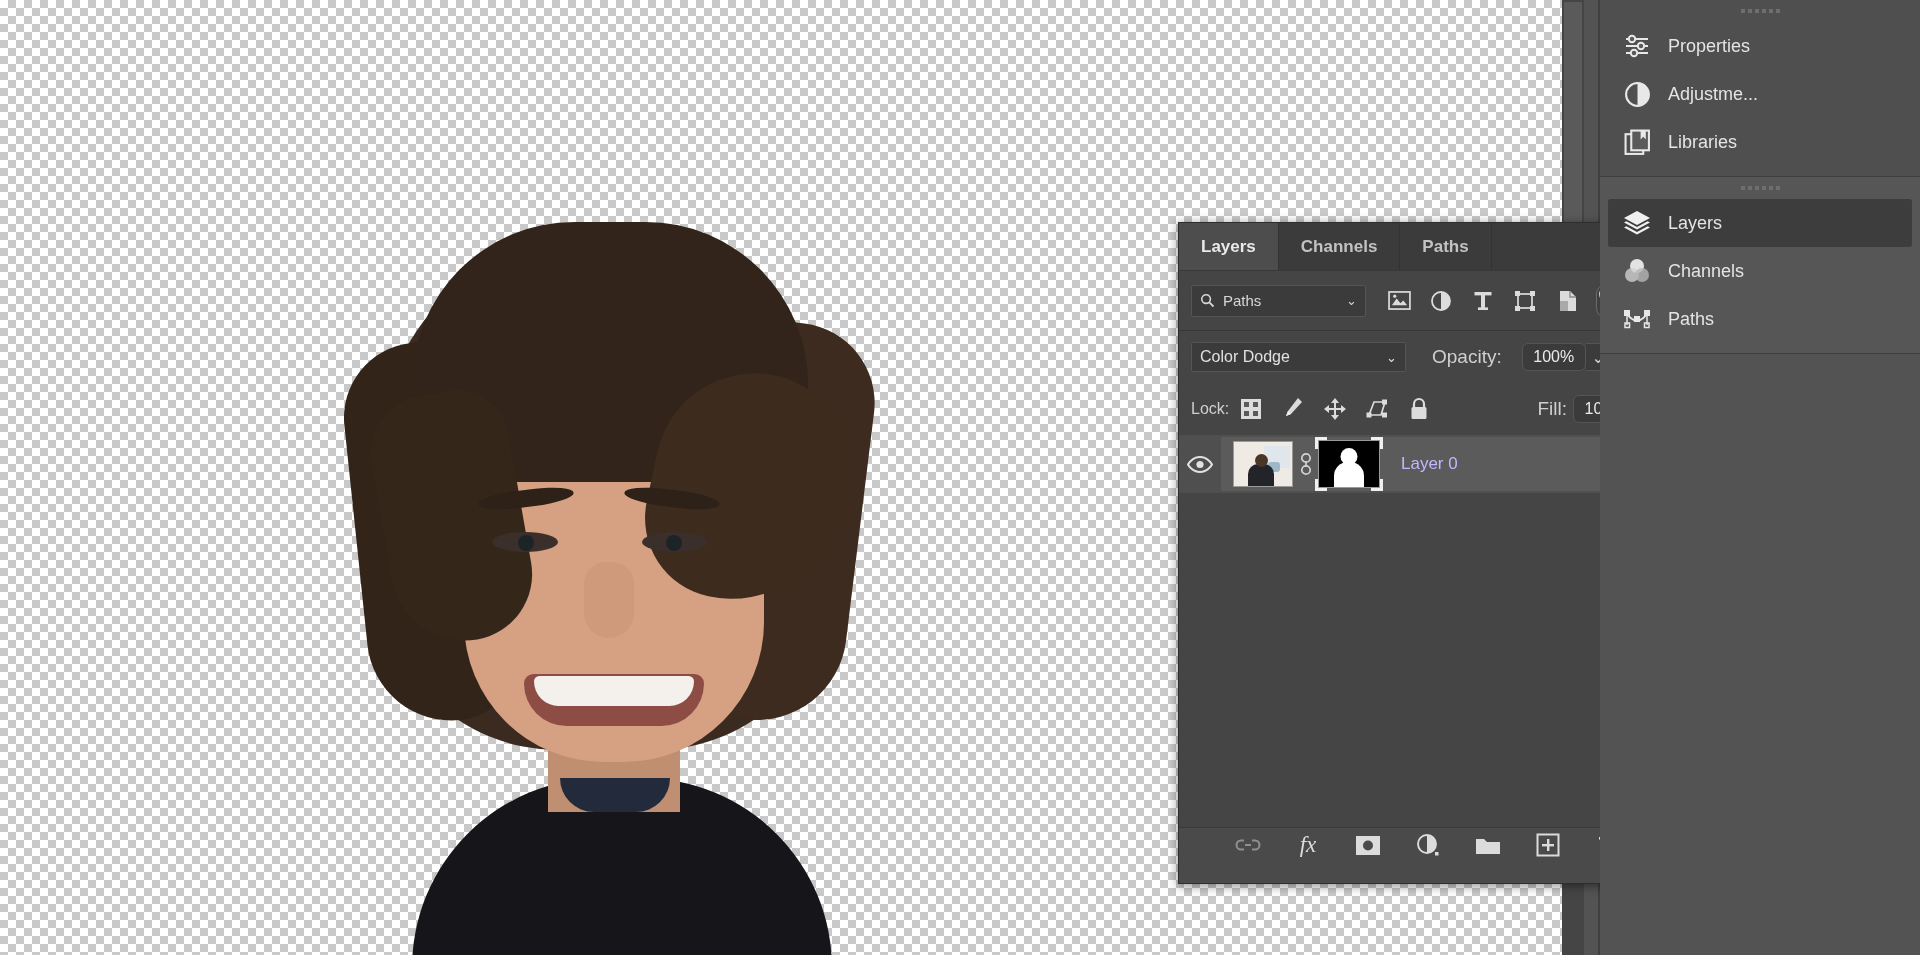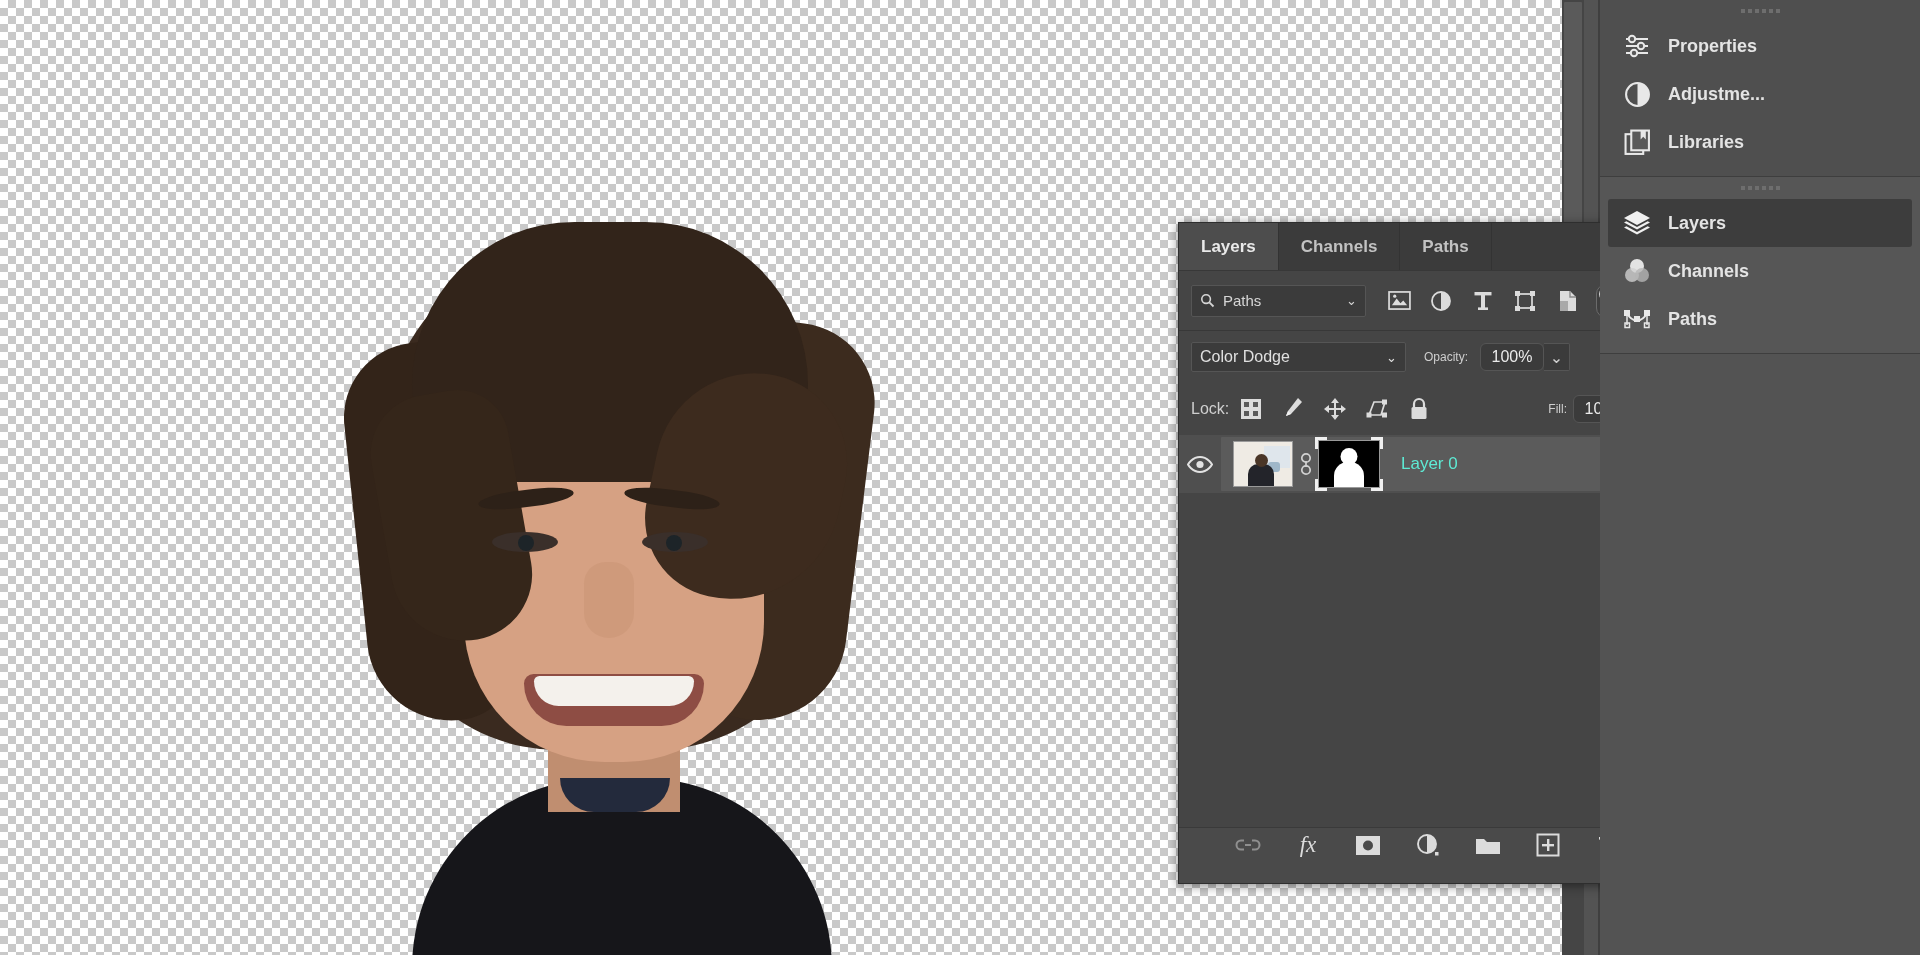--- a/index.html
+++ b/index.html
@@ -178,29 +178,29 @@
   .toggle-pill {
     width:20px; height:34px; border-radius:10px; background:#3f3f3f;
     border:1px solid #6b6b6b; position:relative; margin-left:8px; cursor:pointer;
   }
   .toggle-pill::after {
     content:""; position:absolute; left:2px; top:2px;
     width:14px; height:14px; border-radius:50%; background:#d9d9d9;
   }
 
   .blend-row {
-    height:52px; display:flex; align-items:center; padding:0 12px; gap:12px;
+    height:52px; display:flex; align-items:center; padding:0 12px; gap:20px;
     flex:none;
   }
   .blend-select {
     width:215px; height:30px; background:#3b3b3b; border:1px solid #555;
     border-radius:2px; display:flex; align-items:center; justify-content:space-between;
     padding:0 8px; color:#e0e0e0; font-size:16px; cursor:pointer;
   }
-  .field-label { color:#cfcfcf; font-size:12px; margin-left:6px; }
+  .field-label { color:#cfcfcf; font-size:19px; margin-left:6px; }
   .num-field {
     width:64px; height:28px; background:#3b3b3b; border:1px solid #555;
     color:#eaeaea; font-size:16px; display:flex; align-items:center;
     justify-content:center; border-radius:6px; cursor:text;
   }
   .num-chev {
     width:26px; height:28px; background:#3b3b3b; border:1px solid #555;
     border-left:none; display:flex; align-items:center; justify-content:center;
     color:#cfcfcf; cursor:pointer; border-radius:0 2px 2px 0;
   }
@@ -254,21 +254,21 @@
     width:30px; height:25px; background:#fff; border-radius:14px 14px 0 0;
   }
   .mask-corner {
     position:absolute; width:12px; height:12px; border:3px solid #f0f0f0;
   }
   .mc-tl { left:-4px; top:-4px; border-right:none; border-bottom:none; }
   .mc-tr { right:-4px; top:-4px; border-left:none; border-bottom:none; }
   .mc-bl { left:-4px; bottom:-4px; border-right:none; border-top:none; }
   .mc-br { right:-4px; bottom:-4px; border-left:none; border-top:none; }
   .layer-name {
-    margin-left:22px; color:#5eead4; font-size:17px;
+    margin-left:22px; color:#c4b5fd; font-size:17px;
   }
 
   .panel-bottombar {
     height:56px; border-top:1px solid #3a3a3a; background:#4a4a4a;
     display:flex; align-items:flex-start; justify-content:center; gap:26px;
     flex:none;
   }
   .bb {
     width:34px; height:34px; display:flex; align-items:center; justify-content:center;
     cursor:pointer; color:#dcdcdc;
@@ -285,21 +285,21 @@
     padding-bottom:10px;
   }
   .dock-group.second { background:#565656; }
   .grip {
     height:22px; display:flex; align-items:center; justify-content:center; gap:3px;
   }
   .grip i { width:4px; height:4px; background:#6e6e6e; display:block; }
   .dock-item {
     height:48px; display:flex; align-items:center; gap:16px;
     padding:0 14px; margin:0 8px; color:#e4e4e4; font-size:18px;
-    font-weight:bold; cursor:pointer; border-radius:3px;
+    font-weight:normal; cursor:pointer; border-radius:3px;
   }
   .dock-item.selected { background:#3d3d3d; }
   .dock-icon {
     width:30px; height:30px; display:flex; align-items:center; justify-content:center;
     color:#e8e8e8; flex:none;
   }
 </style>
 </head>
 <body>
 

